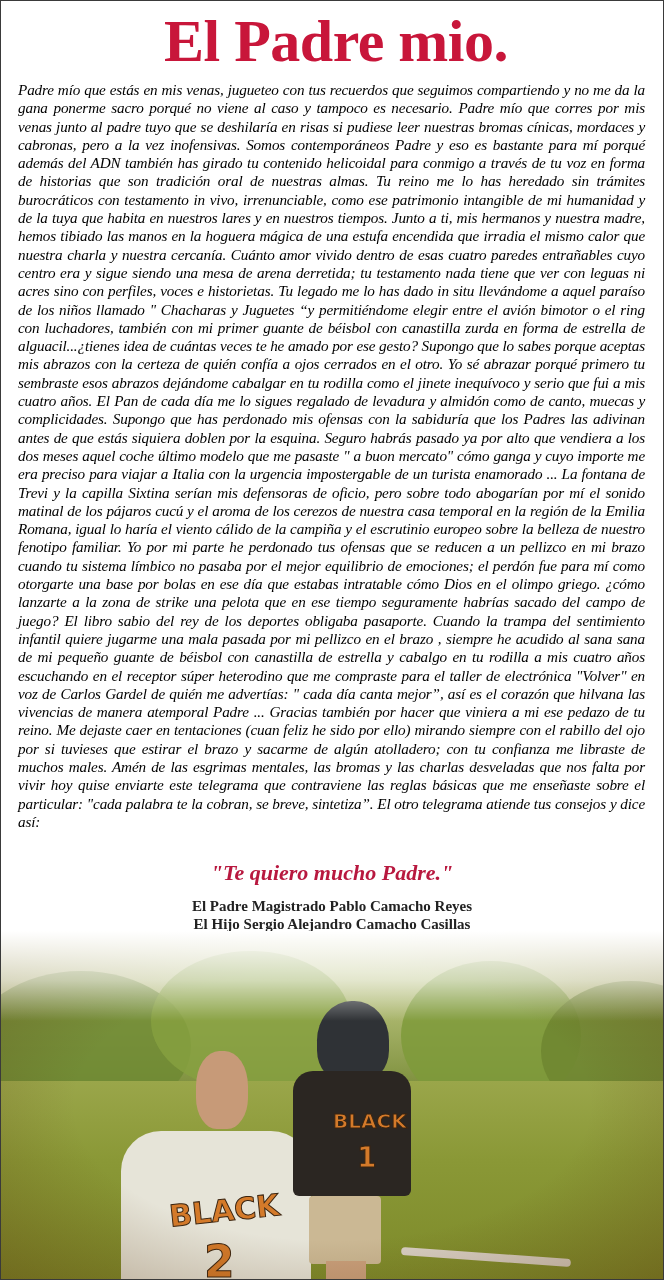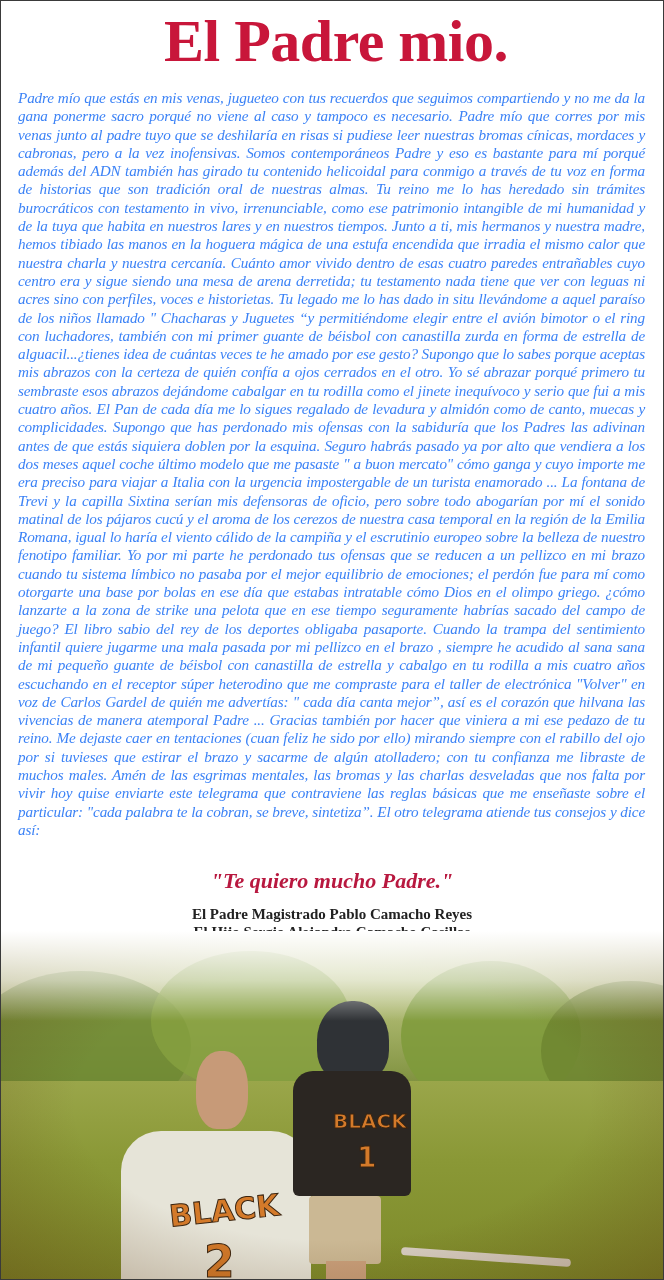--- a/index.html
+++ b/index.html
@@ -8,22 +8,22 @@
     position: absolute; left: 0; top: 0; width: 662px; height: 1278px;
     border: 1px solid #3a3a3a; background: #ffffff; overflow: hidden;
   }
   .title {
     font-family: "Liberation Serif", serif; font-weight: bold;
     color: #c8163a; font-size: 60px; text-align: center;
     margin: 4px 0 0 8px; line-height: 72px; letter-spacing: -0.5px;
   }
   .body-text {
     font-family: "Liberation Serif", serif; font-style: italic;
-    font-size: 15.2px; line-height: 18.3px; color: #3b82f6;
-    text-align: justify; margin: 12px 18px 0 17px; letter-spacing: -0.15px;
+    font-size: 15.2px; line-height: 18.3px; color: #000000;
+    text-align: justify; margin: 4px 18px 0 17px; letter-spacing: -0.15px;
   }
   .quote {
     font-family: "Liberation Serif", serif; font-style: italic; font-weight: bold;
     color: #b8183f; font-size: 22px; text-align: center; margin-top: 28px; line-height: 28px;
   }
   .dedication {
     font-family: "Liberation Serif", serif; color: #333; font-size: 15px;
     text-align: center; margin-top: 8px; line-height: 20px;
   }
   .signatures {

